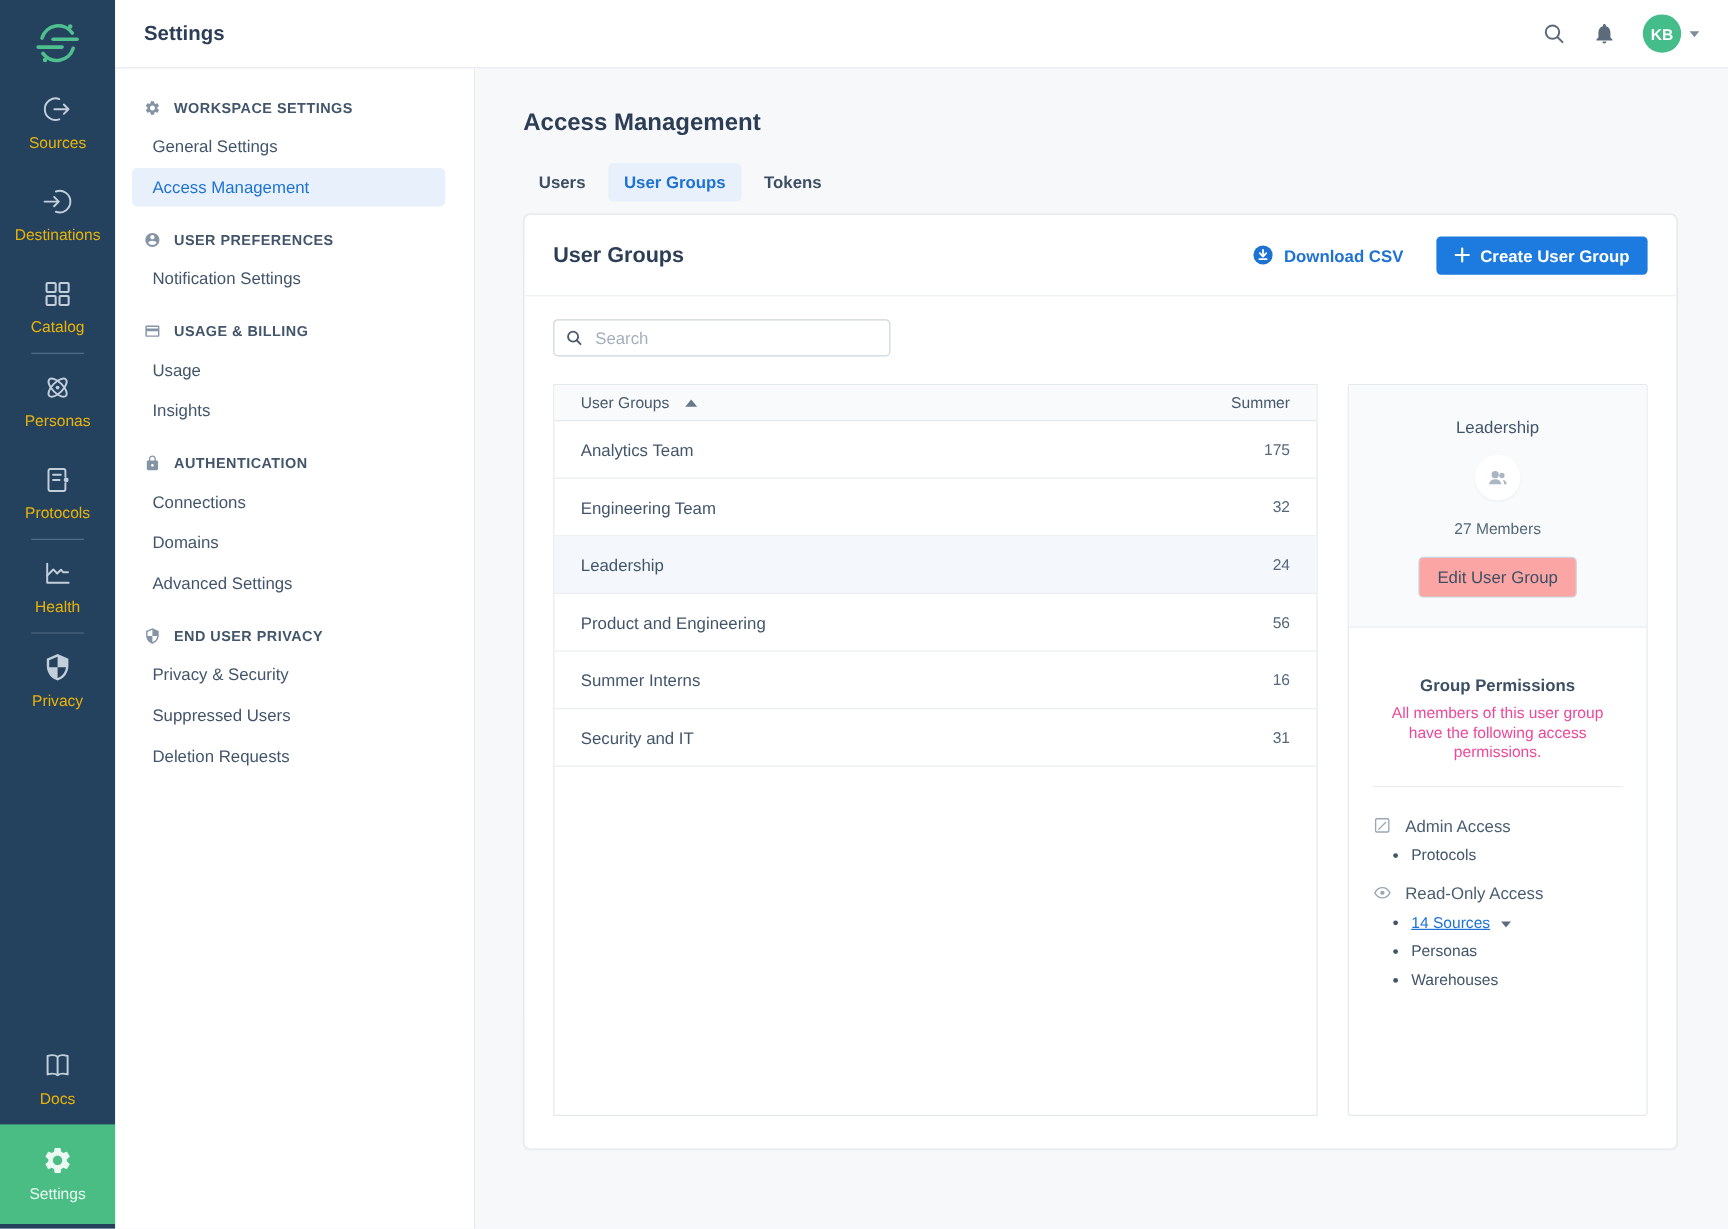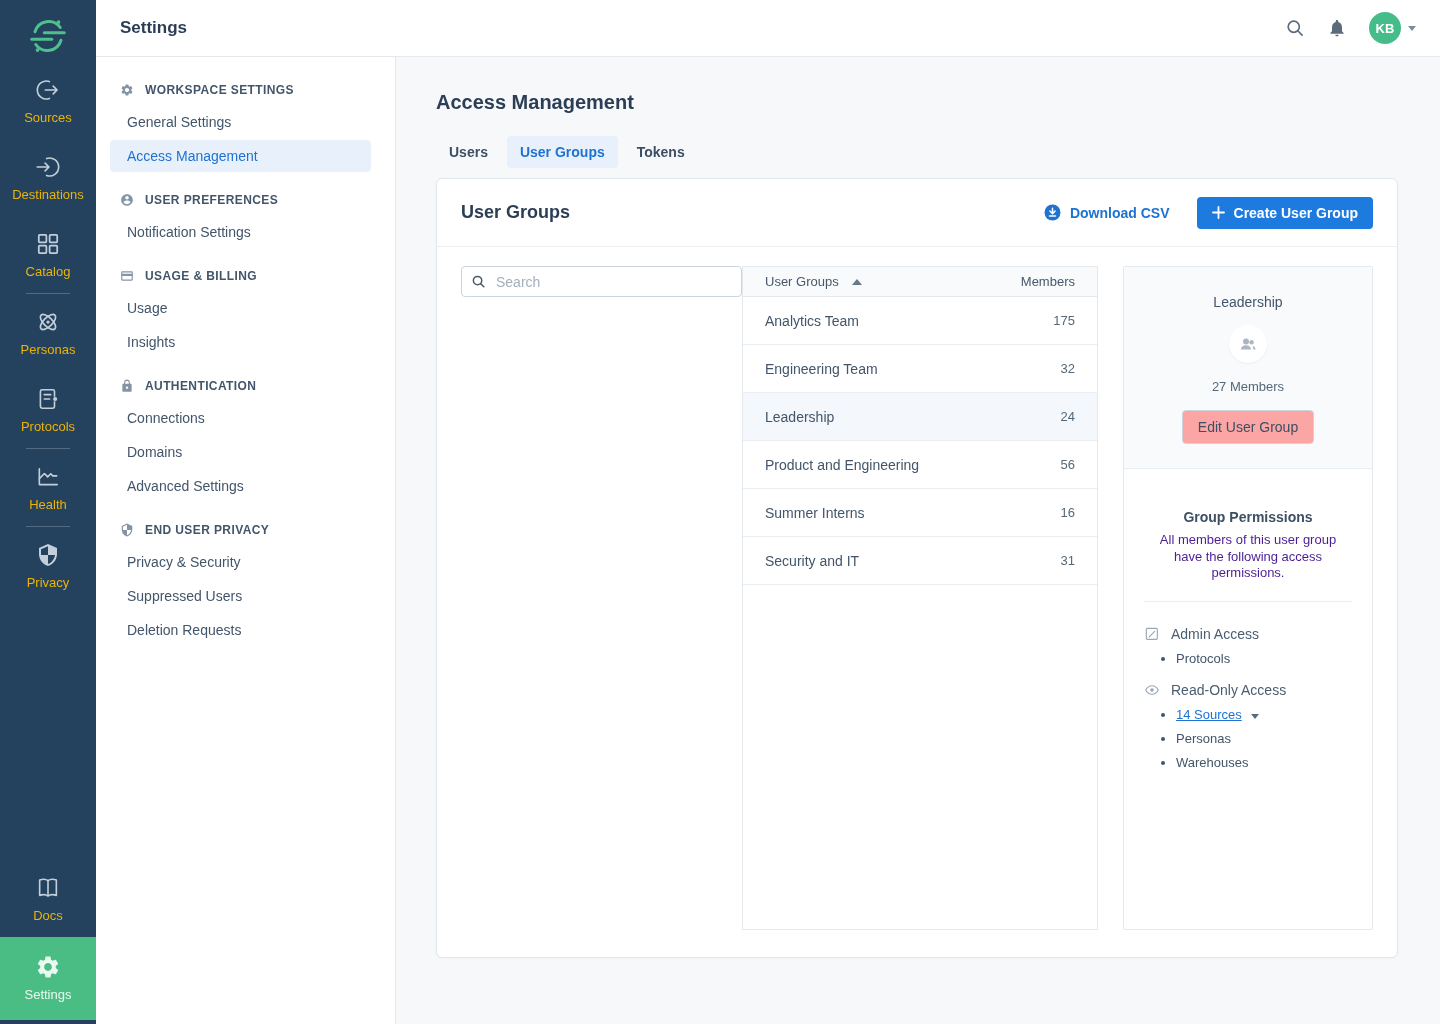--- a/index.html
+++ b/index.html
@@ -59,21 +59,21 @@
   .card-hd { height:68px; flex-shrink:0; display:flex; align-items:center; padding:0 24px;
     border-bottom:1px solid #edf0f3; }
   .card-title { font-size:18px; font-weight:bold; color:#2c3e55; }
   .card-hd-right { margin-left:auto; display:flex; align-items:center; }
   .dl-link { display:flex; align-items:center; gap:9px; color:#1d72d2; font-size:14px;
     font-weight:bold; margin-right:27px; cursor:pointer; }
   .btn-primary { display:flex; align-items:center; gap:9px; background:#1d7be0; color:#fff;
     font-size:14px; font-weight:bold; height:14px; padding:16px 15px; border-radius:4px; border:none;
     cursor:pointer; font-family:inherit; }
 
-  .card-bd { padding:19px 24px 27px; flex:1; display:flex; }
+  .card-bd { padding:19px 24px 27px; flex:1; display:flex; flex-direction:column; }
   .search { width:281px; height:31px; border:1px solid #ccd5dd; border-radius:4px; display:flex;
     align-items:center; padding:0 9px; gap:8px; margin-bottom:23px; background:#fff; }
   .search .s-ic { color:#4a5a68; display:flex; }
   .search input { border:none; outline:none; font-size:14px; color:#42556a; width:100%;
     font-family:inherit; background:transparent; }
   .search input::placeholder { color:#a3b0bc; }
 
   .body-row { display:flex; flex:1; align-items:stretch; min-height:0; }
   .tbl { flex:1; border:1px solid #e4e9ee; display:flex; flex-direction:column; background:#fff; }
   .tbl-hd { height:30px; flex-shrink:0; background:#f8fafb; border-bottom:1px solid #e4e9ee;
@@ -94,21 +94,21 @@
   .panel-top { background:#f8fafc; border-bottom:1px solid #e9eef2; text-align:center;
     padding:27px 16px 24px; flex-shrink:0; }
   .panel-title { font-size:14px; color:#42556a; }
   .panel-avatar { width:38px; height:38px; border-radius:50%; background:#fff; margin:15px auto 0;
     display:flex; align-items:center; justify-content:center; box-shadow:0 1px 2px rgba(40,60,80,.06); }
   .panel-members { font-size:13px; color:#55687a; margin-top:16px; }
   .btn-secondary { margin-top:16px; background:#fca5a5; border:1px solid #ccd5dd; border-radius:4px;
     padding:8px 15px; font-size:14px; color:#3c4f63; cursor:pointer; font-family:inherit; }
   .panel-bot { padding:24px 20px; flex:1; overflow:hidden; }
   .perm-title { text-align:center; font-size:14px; font-weight:bold; color:#3c4f63; margin:16px 0 7px; }
-  .perm-desc { text-align:center; font-size:13px; color:#4c1d95; line-height:1.28; margin:0 4px; }
+  .perm-desc { text-align:center; font-size:13px; color:#ec4899; line-height:1.28; margin:0 4px; }
   .perm-div { border:none; border-top:1px solid #e9edf1; margin:19px 0 24px; }
   .perm-grp-hd { display:flex; align-items:center; gap:11px; font-size:14px; color:#4a5d71; }
   .perm-grp-hd .pg-ic { color:#9aa7b4; display:flex; }
   ul.perm-list { margin:4px 0 16px; padding-left:32px; }
   ul.perm-list li { font-size:13px; margin:9px 0; color:#42556a; }
   .link { color:#1d72d2; text-decoration:underline; cursor:pointer; }
   .caret-sm { display:inline-block; width:0; height:0; border-left:4px solid transparent;
     border-right:4px solid transparent; border-top:5px solid #5b6b7c; margin-left:9px; }
 </style>
 </head>
@@ -361,21 +361,21 @@
             <input placeholder="Search" style="">
           </div>
 
           <div class="body-row">
             <div class="tbl">
               <div class="tbl-hd">
                 <span class="col-name">
                   <span>User Groups</span>
                   <span class="sort-asc"></span>
                 </span>
-                <span>Members</span>
+                <span>Summer</span>
               </div>
               <div class="trow">
                 <span class="nm">Analytics Team</span>
                 <span class="mem">175</span>
               </div>
               <div class="trow">
                 <span class="nm">Engineering Team</span>
                 <span class="mem">32</span>
               </div>
               <div class="trow selected">

